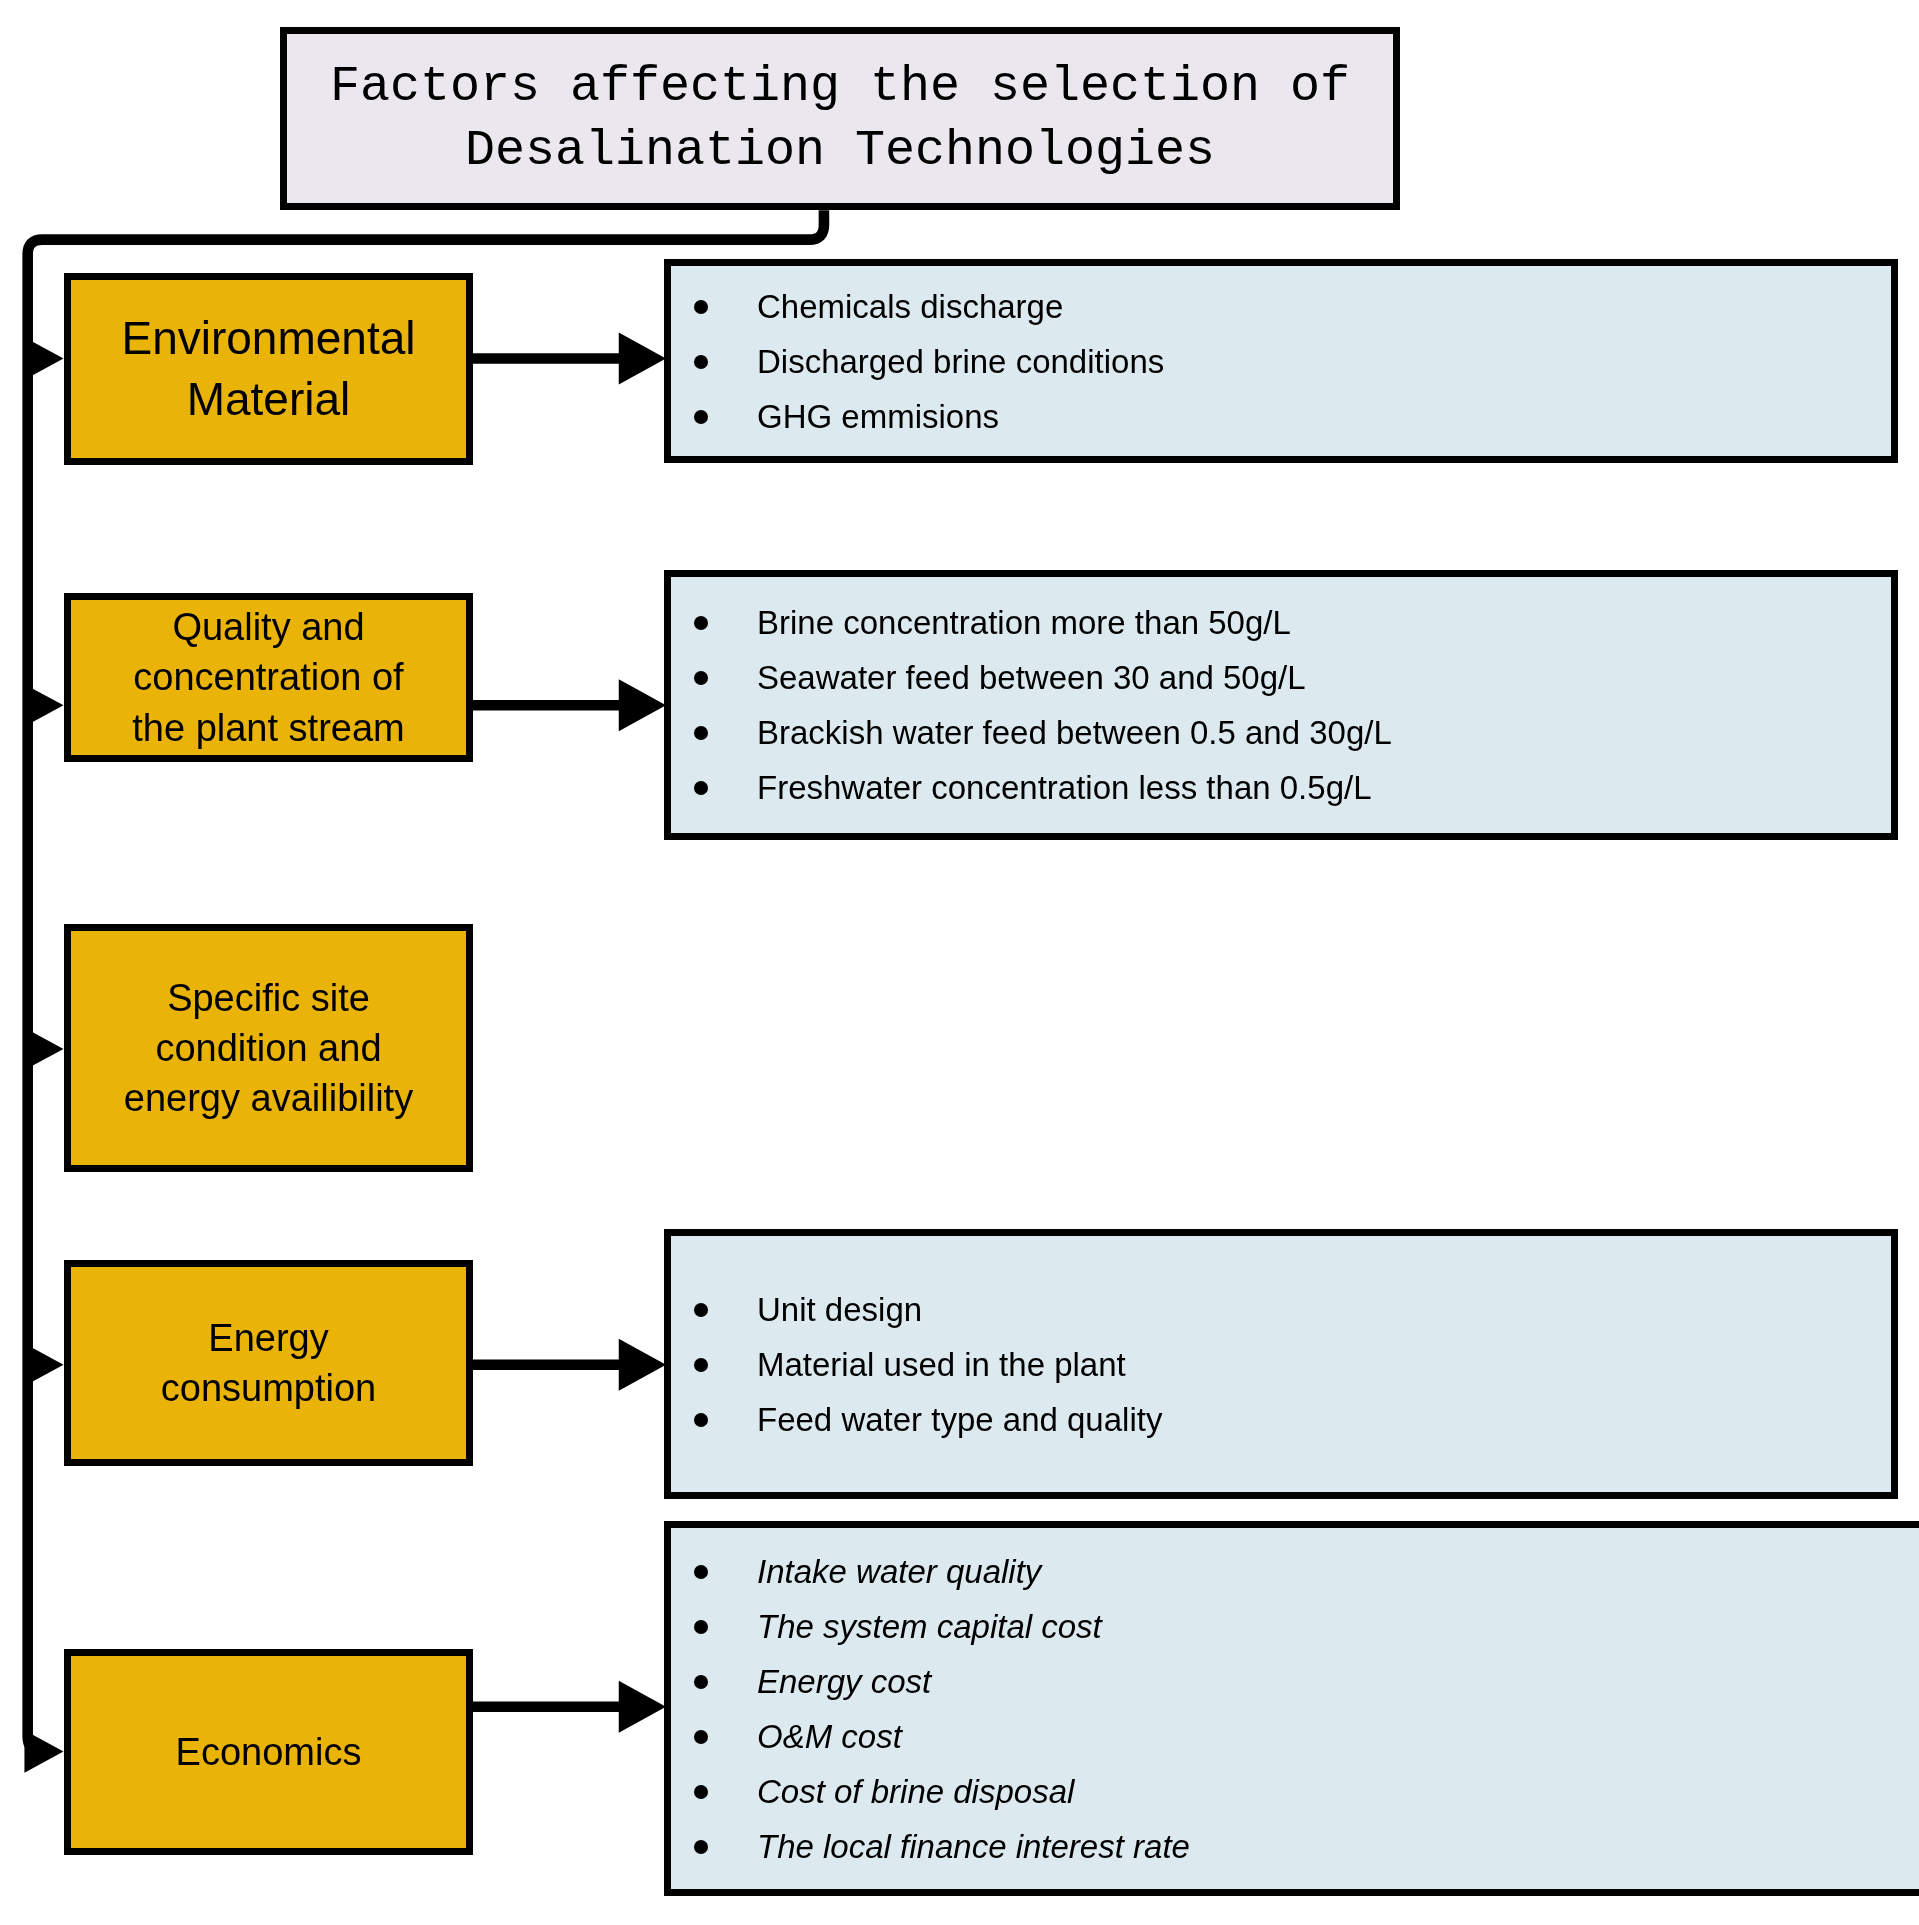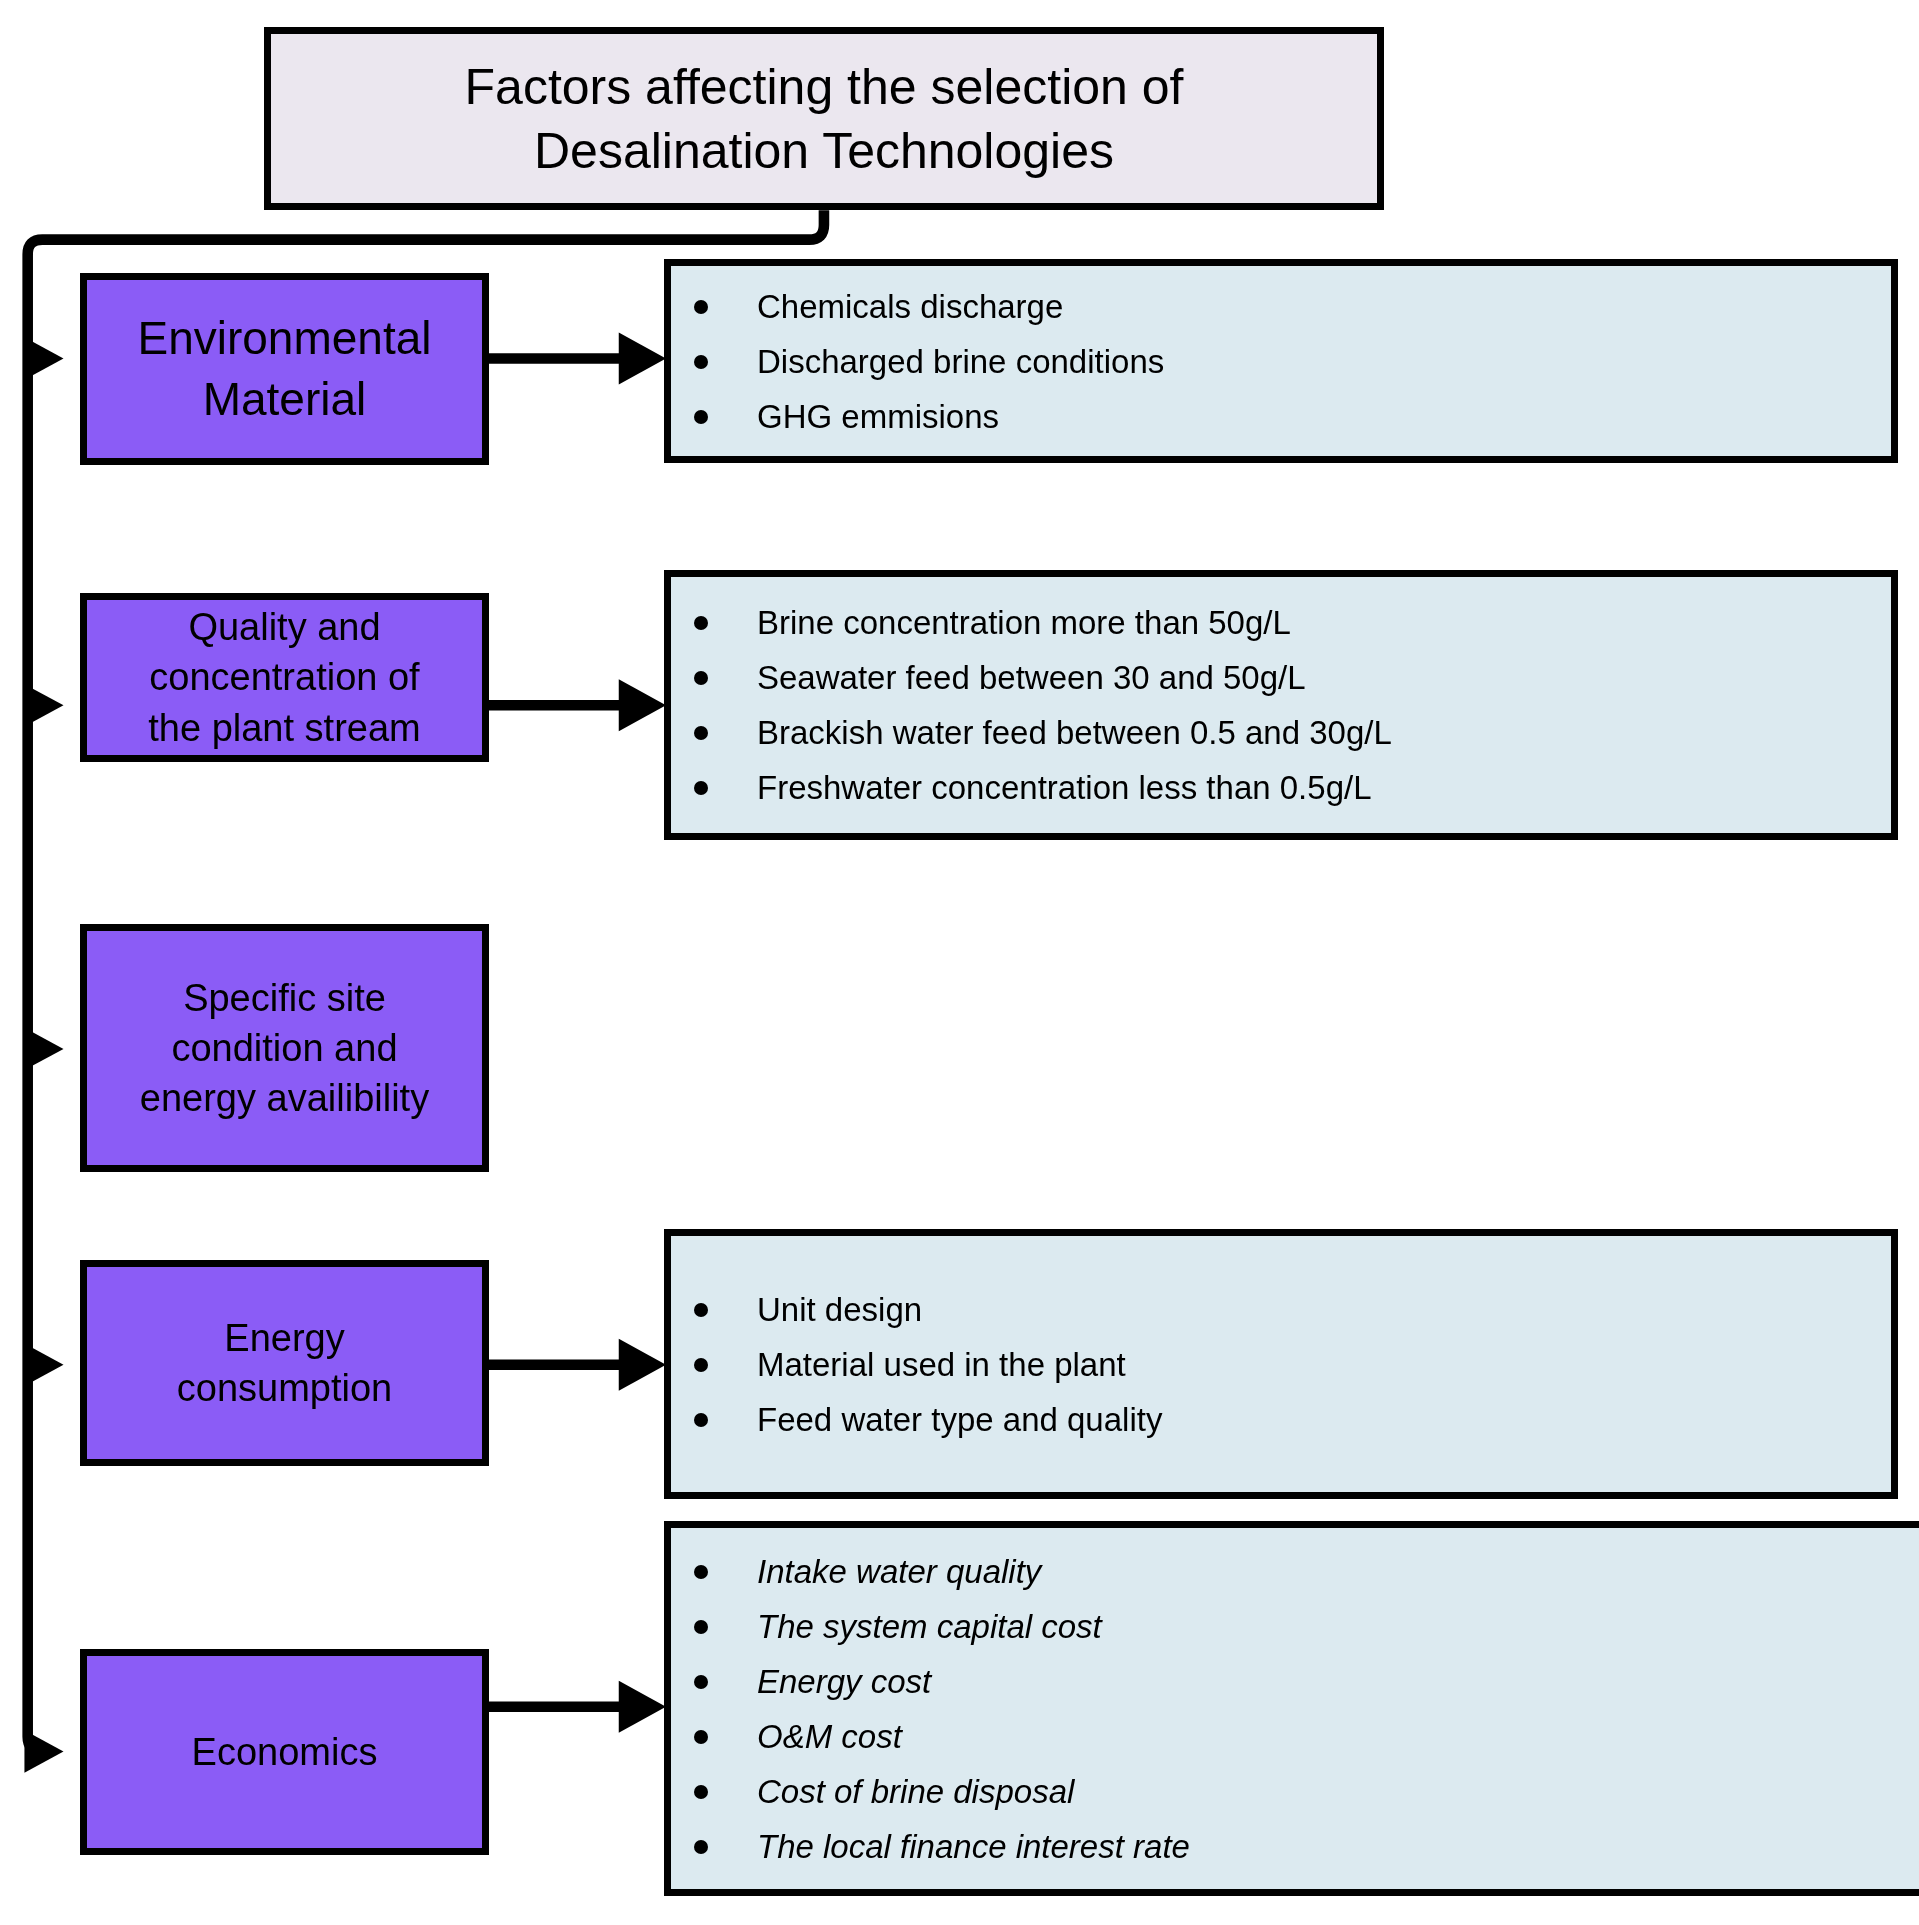--- a/index.html
+++ b/index.html
@@ -35,27 +35,26 @@
   }
   .title-node {
     background: #ebe7ef;
     text-align: center;
     font-size: 50px;
     line-height: 1.28;
     color: #000000;
     padding: 3.3px 16.3px;
   }
   .factor-node {
-    background: #8b5cf6;
+    background: #eab308;
     text-align: center;
     font-size: 38px;
     line-height: 1.32;
     color: #000000;
     padding: 3.3px 9.8px;
-    margin-left: 16px;
   }
   .factor-node.big {
     font-size: 46px;
   }
   .detail-node {
     background: #dceaf0;
     justify-content: flex-start;
     align-items: center;
     padding: 6.5px 0 6.5px 0;
   }
@@ -115,21 +114,21 @@
       <polygon points="78,1676 30,1650 30,1702"></polygon>
       <polygon points="78,2151 30,2125 30,2177"></polygon>
 
       <polygon points="818,440 760,408 760,472"></polygon>
       <polygon points="818,866 760,834 760,898"></polygon>
       <polygon points="818,1676 760,1644 760,1708"></polygon>
       <polygon points="818,2096 760,2064 760,2128"></polygon>
     </g>
   </svg>
 
-  <div class="node title-node" style="left:264px; top:27px; width:1120px; height:183px;">
+  <div class="node title-node" style="left:280px; top:27px; width:1120px; height:183px;font-family:Liberation Mono, monospace;">
     <div>
       <div>Factors affecting the selection of</div>
       <div>Desalination Technologies</div>
     </div>
   </div>
 
   <div class="node factor-node big" style="left:64px; top:273px; width:409px; height:192px;">
     <div>
       <div>Environmental</div>
       <div>Material</div>

